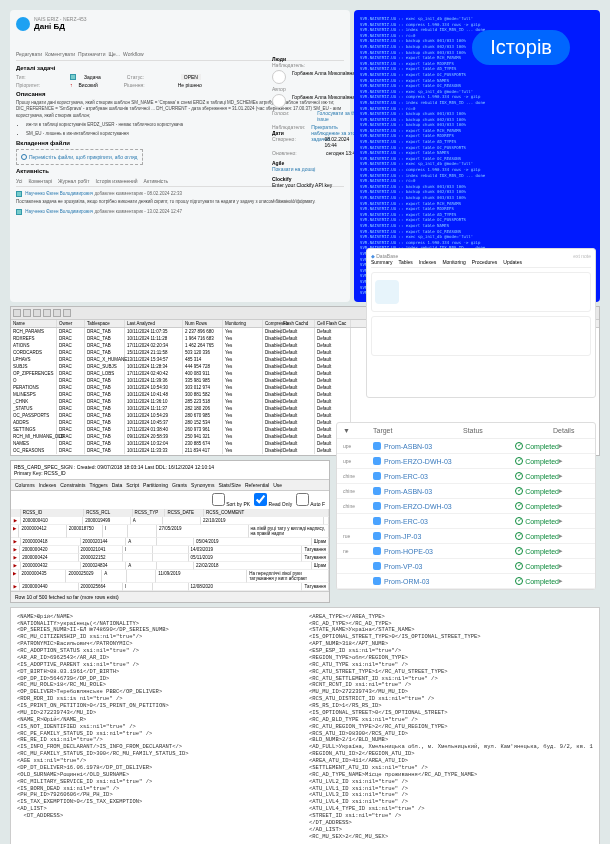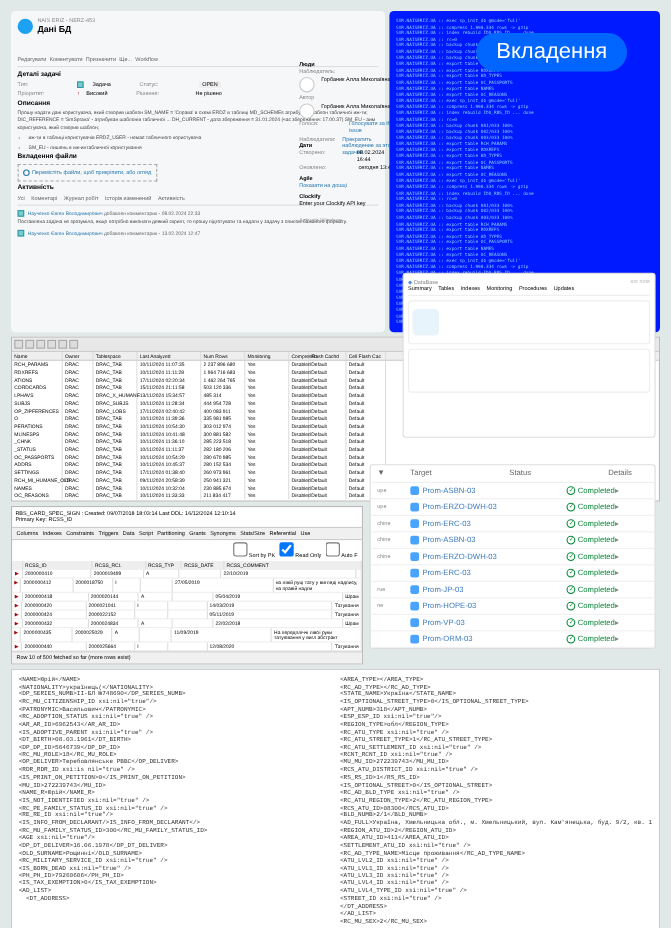--- a/index.html
+++ b/index.html
@@ -79,21 +79,21 @@
     .dot::after { content: "✓"; font-size: 6px; color: #0a8a3a; position: absolute; top: -2px; left: 1px; }
     .details { width: 30px; color: #888; }
 
     
     .xml-dump { margin-top: 4px; display: flex; gap: 8px; font-family: 'Courier New', monospace; font-size: 5.5px; color: #333; line-height: 1.25; background: #fff; padding: 6px; border: 1px solid #ccc; }
     .xml-col { flex: 1; white-space: pre; overflow: hidden; }
   </style>
 </head>
 <body>
 
-<div class="badge-today">Вкладення</div>
+<div class="badge-today">Історів</div>
 
 <div class="wrap">
   <div class="top">
 
     <div class="left-panel">
       <div class="hdr">
         <div class="hdr-icon"></div>
         <div>
           <div class="hdr-sub">NAIS ERIZ  -  NERZ-453</div>
           <div class="hdr-title">Дані БД</div>

